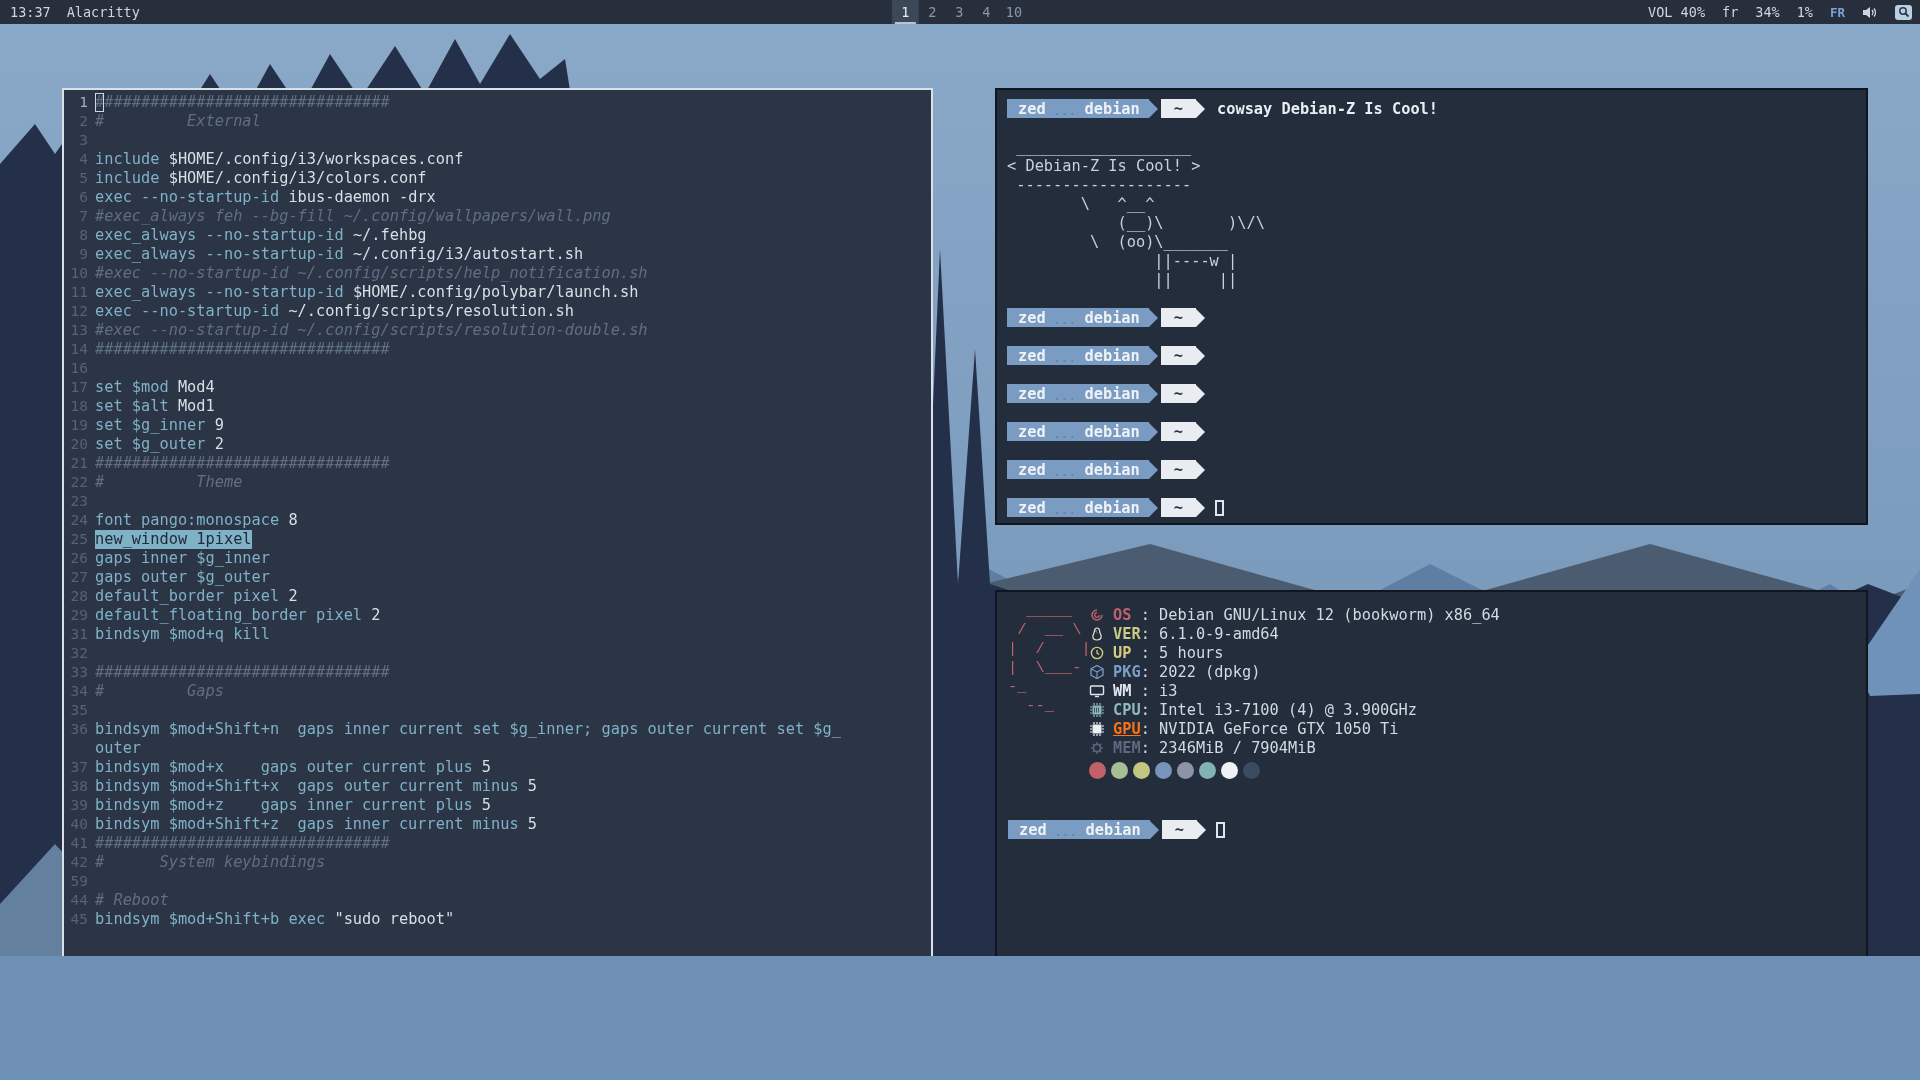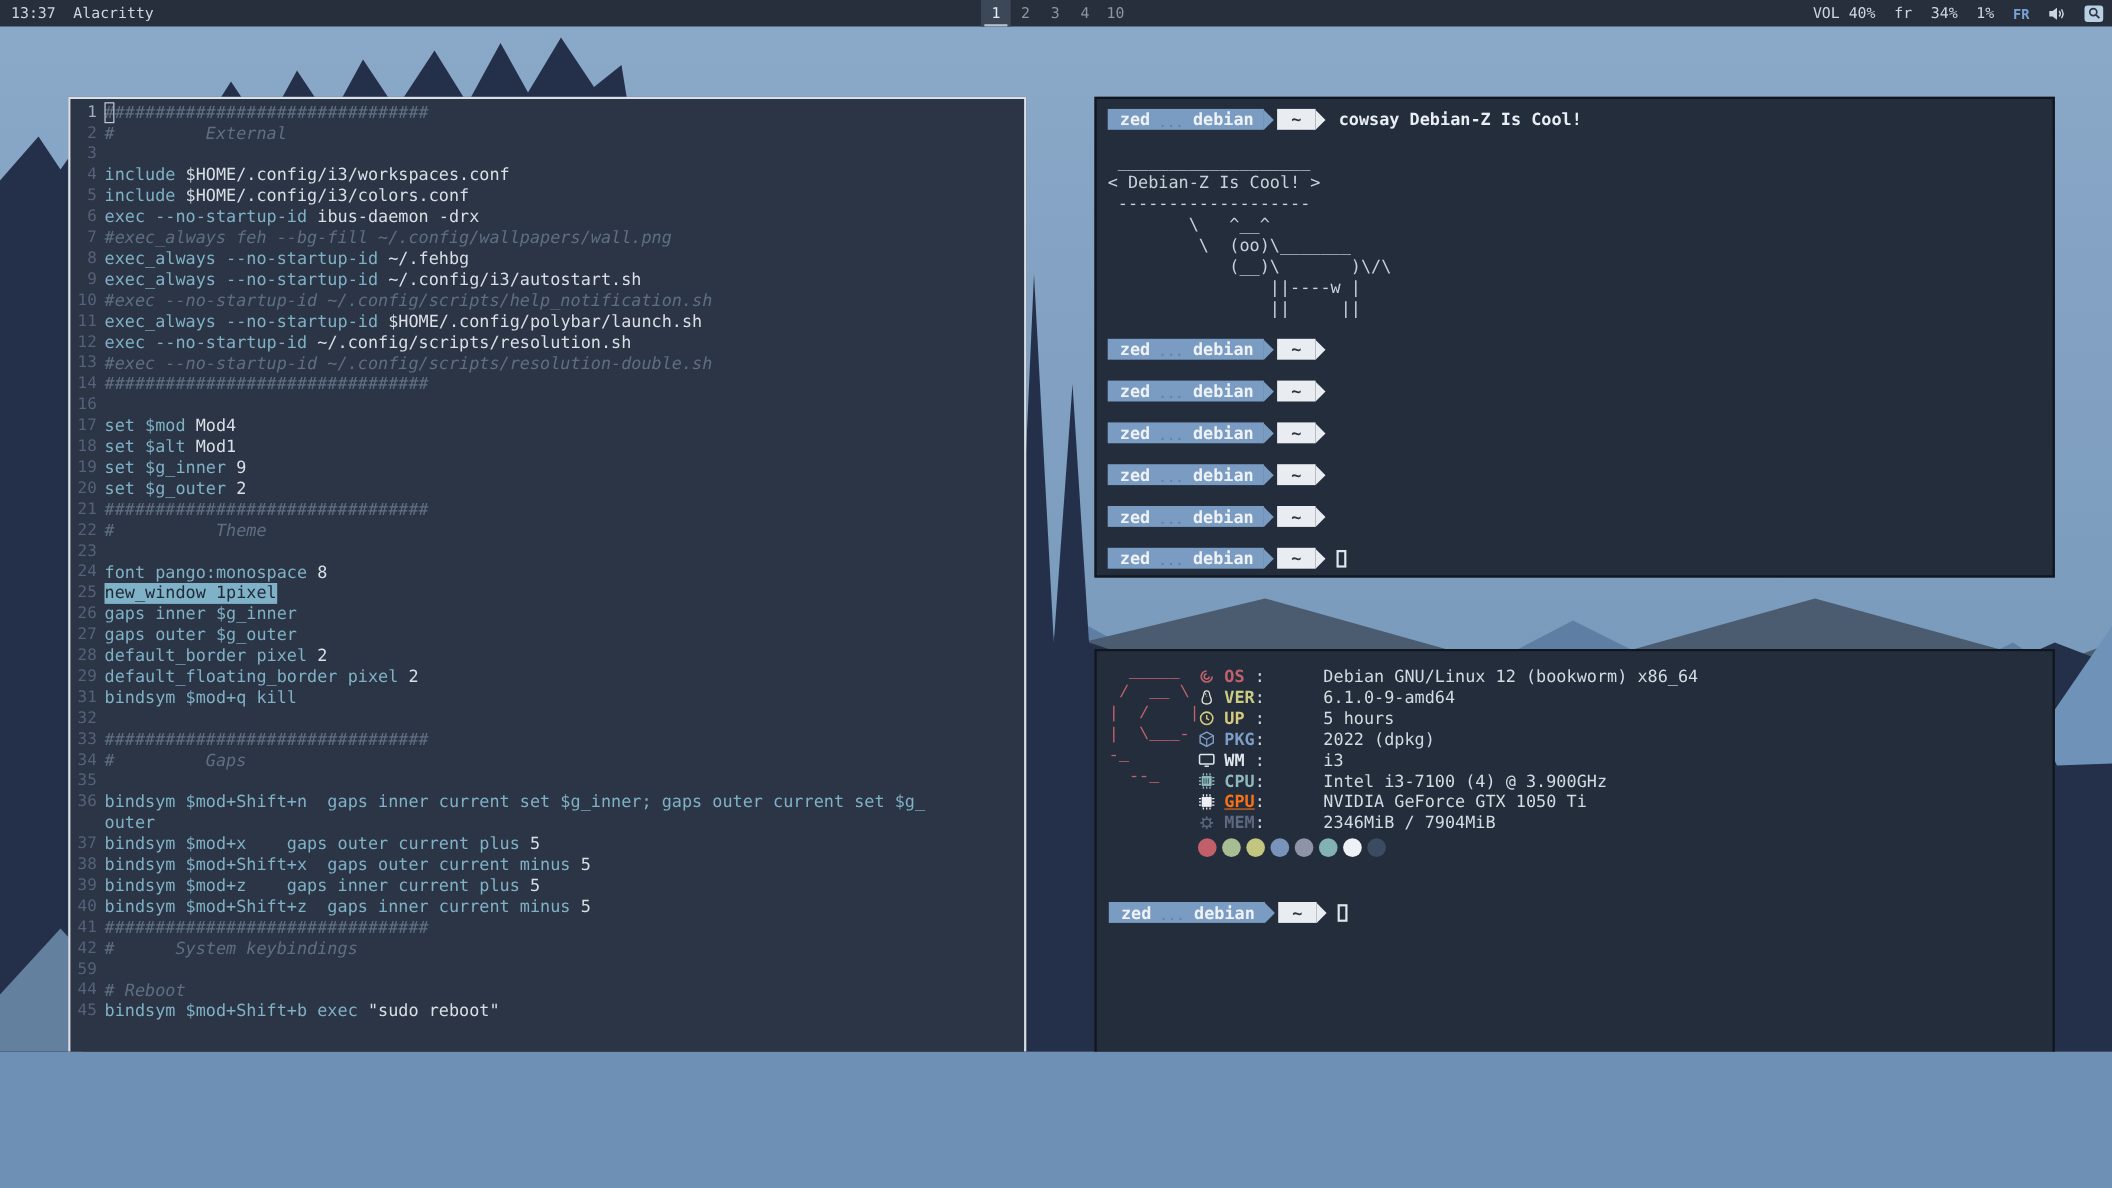--- a/index.html
+++ b/index.html
@@ -78,21 +78,21 @@
   .cow-pre { color:#c8d2dd; }
 
   
   .ascii-art { position:absolute; left:11px; top:10px; font-size:15.3px; line-height:19px;
                white-space:pre; color:#c2616b;font-family:Liberation Mono, monospace; }
   .fetch-info { position:absolute; left:92px; top:13px; }
   .frow { display:flex; align-items:center; height:19px; font-size:15.3px; white-space:pre; }
   .ficon { width:17px; height:16px; margin-right:7px; display:flex; align-items:center; flex:none; }
   .flabel { font-weight:bold; }
   .fsep { color:#d2dae2; }
-  .fval { color:#d2dae2;margin-left:44px; }
+  .fval { color:#d2dae2; }
   .palette { display:flex; gap:5px; margin-top:5px; }
   .pdot { width:17px; height:17px; border-radius:50%; }
   .fetch-prompt { position:absolute; left:11px; top:228px; }
 </style>
 </head>
 <body>
 
 <div class="screen">
 
   <svg class="wallpaper" viewBox="0 0 1920 1056" preserveAspectRatio="none">
@@ -215,22 +215,22 @@
   </div>
 
   <div class="win term cowsay">
     <div style="padding:9px 0 0 10px;">
         <div class="trow"><span class="pseg pblue"><span>zed</span><span class="pdots">...</span><span>debian</span></span><span class="tri tri-blue"></span><span class="pseg pwhite">~</span><span class="tri tri-white"></span><span class="cmd">cowsay Debian-Z Is Cool!</span></div>
         <div class="trow blank"></div>
         <div class="trow cow-pre"> ___________________</div>
         <div class="trow cow-pre">&lt; Debian-Z Is Cool! &gt;</div>
         <div class="trow cow-pre"> -------------------</div>
         <div class="trow cow-pre">        \   ^__^</div>
+        <div class="trow cow-pre">            (__)\       )\/\</div>
         <div class="trow cow-pre">         \  (oo)\_______</div>
-        <div class="trow cow-pre">            (__)\       )\/\</div>
         <div class="trow cow-pre">                ||----w |</div>
         <div class="trow cow-pre">                ||     ||</div>
         <div class="trow blank"></div>
         <div class="trow"><span class="pseg pblue"><span>zed</span><span class="pdots">...</span><span>debian</span></span><span class="tri tri-blue"></span><span class="pseg pwhite">~</span><span class="tri tri-white"></span></div>
         <div class="trow blank"></div>
         <div class="trow"><span class="pseg pblue"><span>zed</span><span class="pdots">...</span><span>debian</span></span><span class="tri tri-blue"></span><span class="pseg pwhite">~</span><span class="tri tri-white"></span></div>
         <div class="trow blank"></div>
         <div class="trow"><span class="pseg pblue"><span>zed</span><span class="pdots">...</span><span>debian</span></span><span class="tri tri-blue"></span><span class="pseg pwhite">~</span><span class="tri tri-white"></span></div>
         <div class="trow blank"></div>
         <div class="trow"><span class="pseg pblue"><span>zed</span><span class="pdots">...</span><span>debian</span></span><span class="tri tri-blue"></span><span class="pseg pwhite">~</span><span class="tri tri-white"></span></div>

